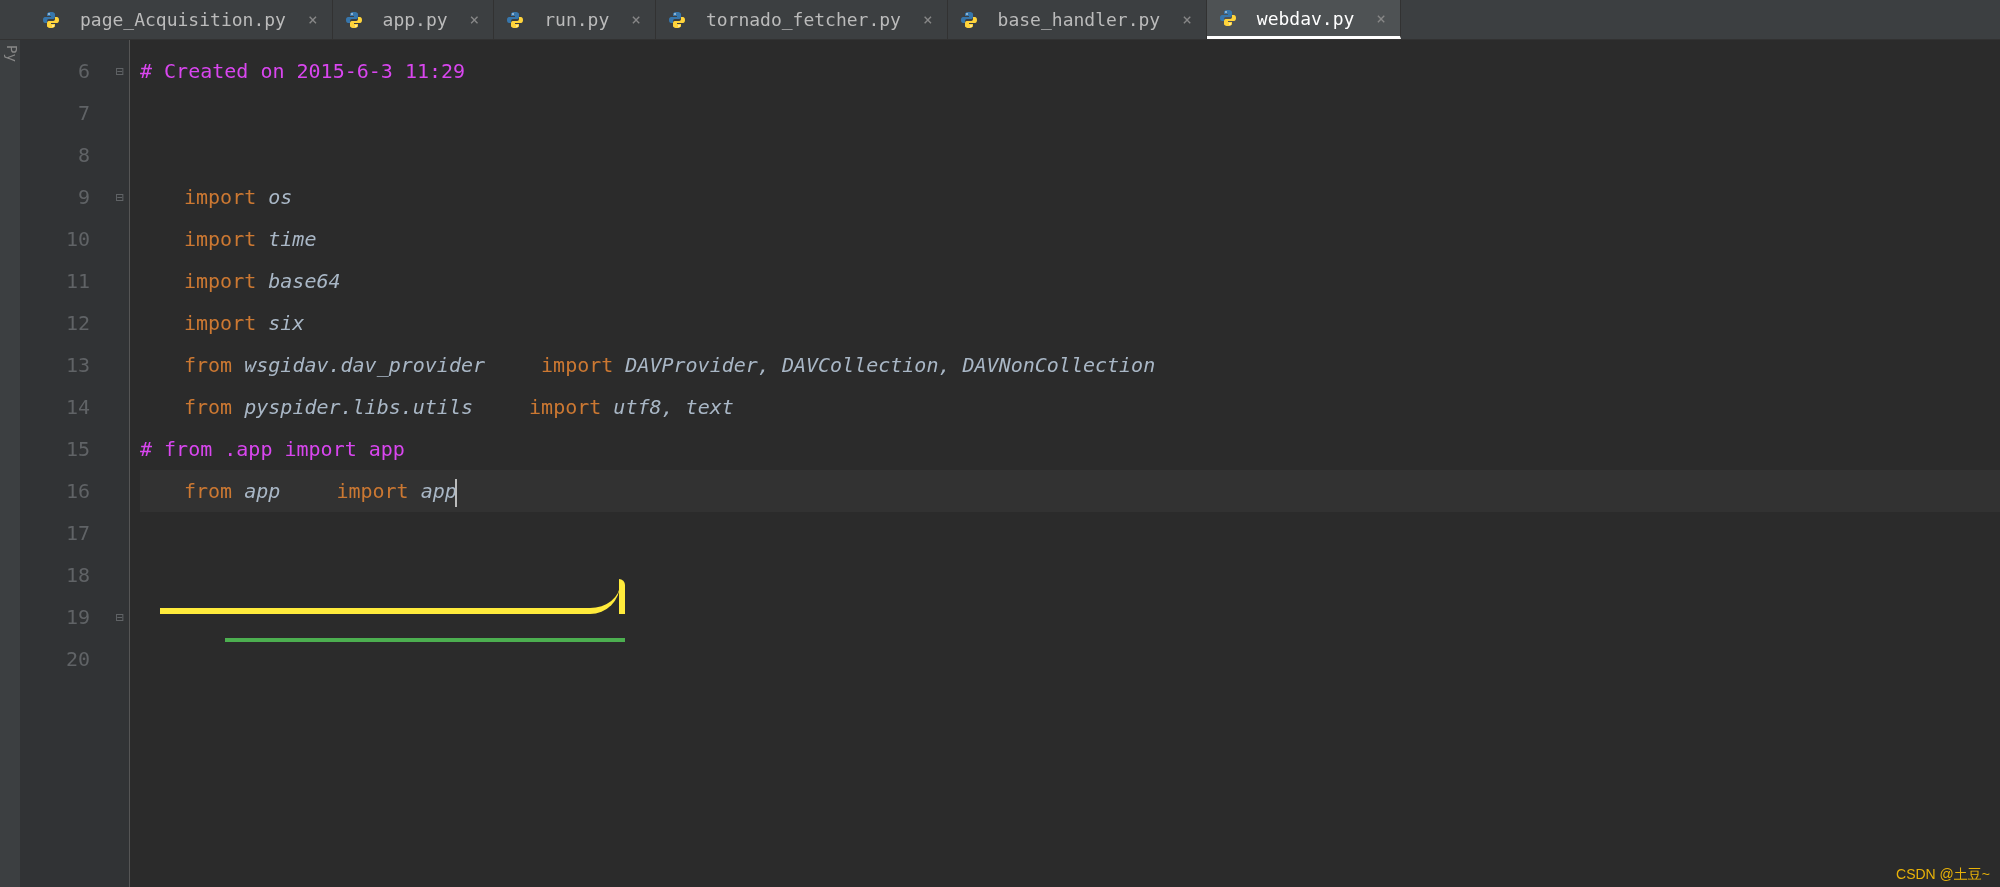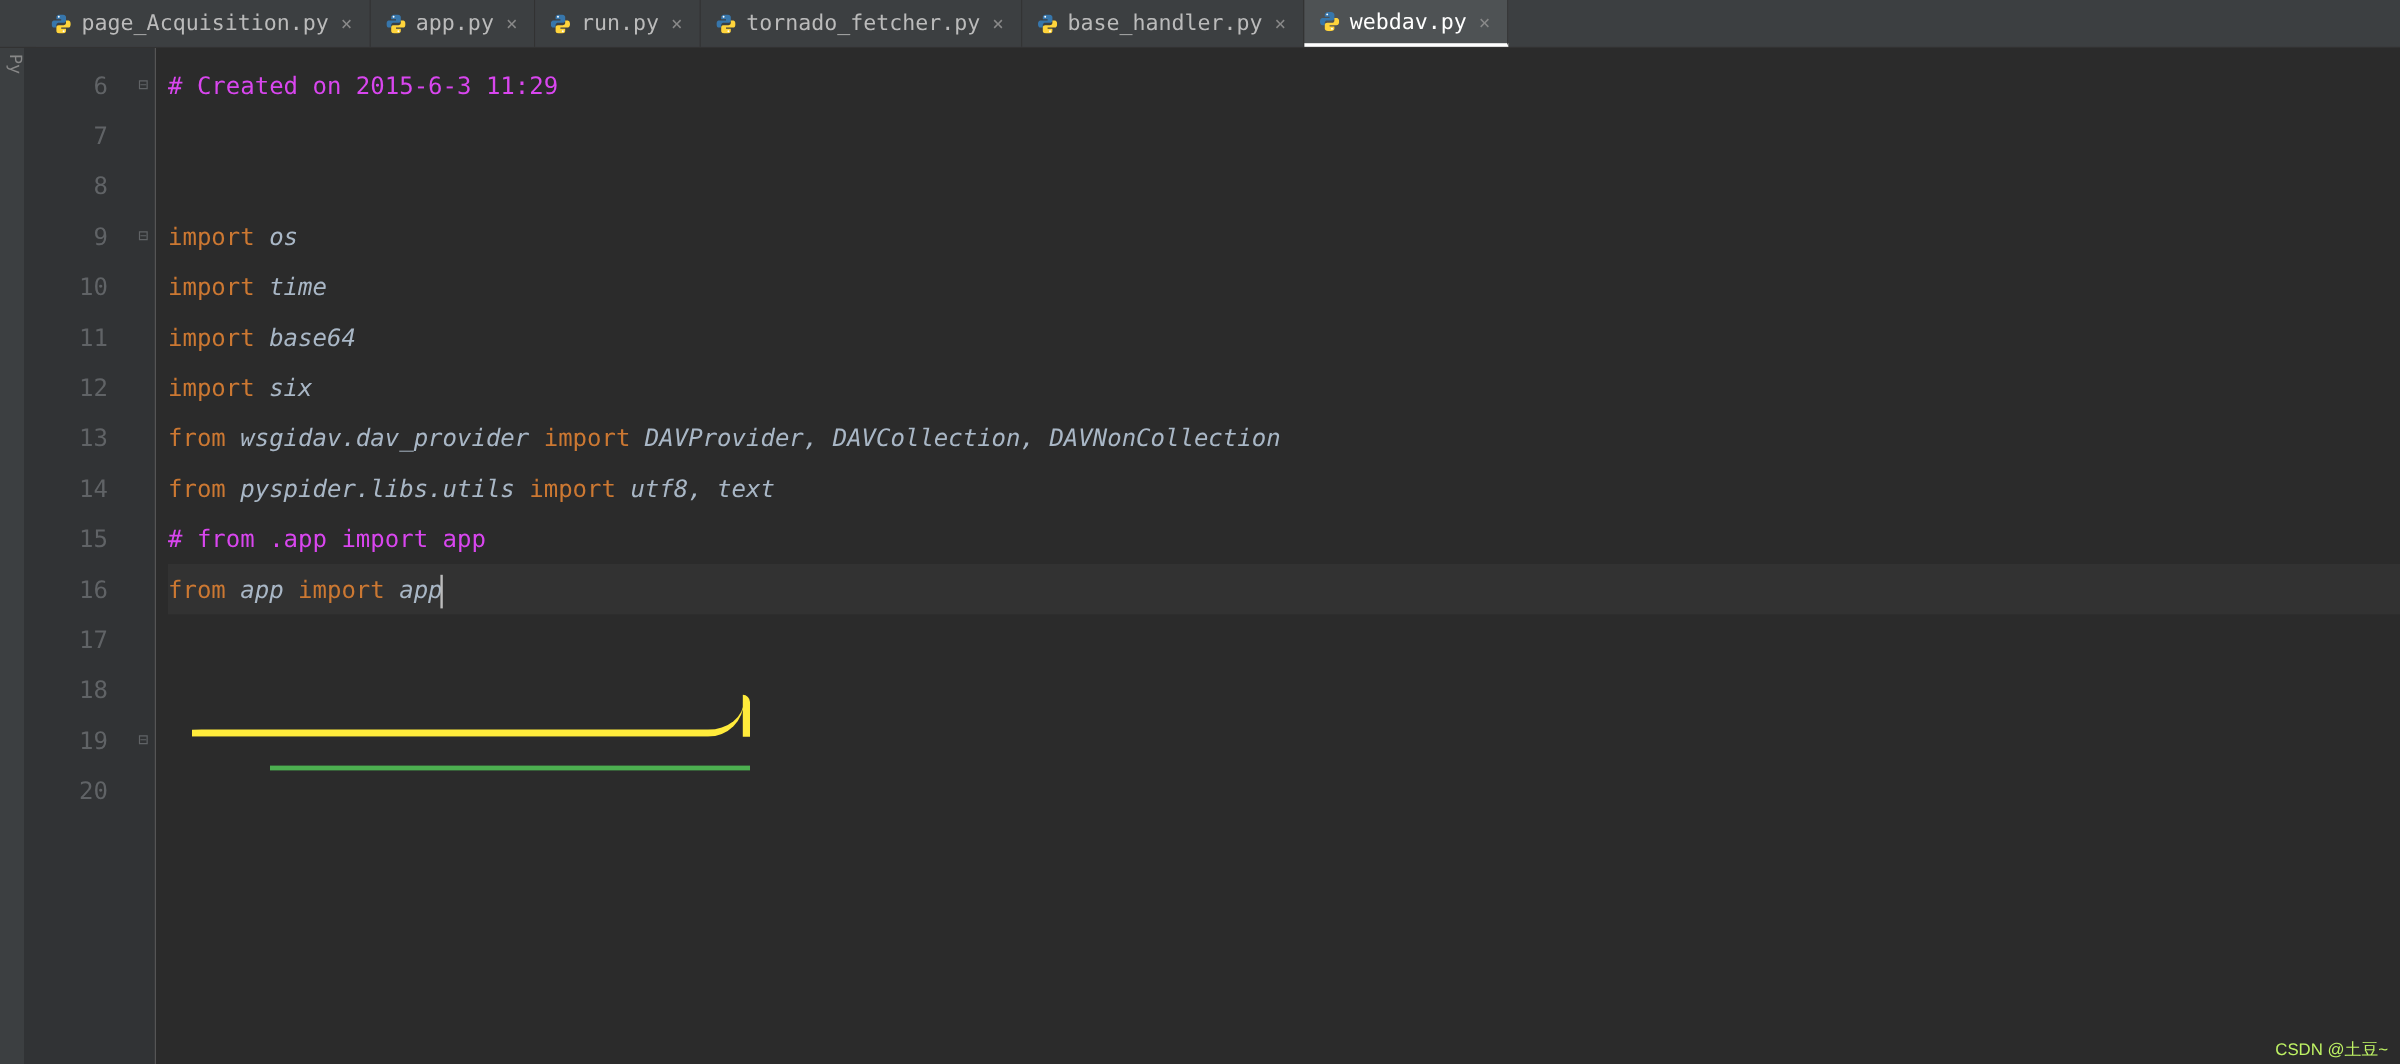--- a/index.html
+++ b/index.html
@@ -21,21 +21,21 @@
     }
     .tab {
       display: flex;
       align-items: center;
       padding: 0 12px;
       background: #3c3f41;
       border-right: 1px solid #323232;
       color: #bbbbbb;
       font-size: 18px;
       cursor: pointer;
-      gap: 8px;
+      gap: 20px;
     }
     .tab.active {
       background: #4e5254;
       border-bottom: 3px solid #ffffff;
       color: #ffffff;
     }
     .py-icon {
       width: 18px;
       height: 18px;
       display: inline-flex;
@@ -97,21 +97,21 @@
     }
     .line {
       height: 42px;
       line-height: 42px;
       color: #a9b7c6;
       white-space: pre;
     }
     .line.current {
       background: #323232;
     }
-    .kw { color: #cc7832; }
+    .kw { color: #cc7832; margin-left: 44px; }
     .cm { color: #d946ef; }
     .txt { color: #a9b7c6; font-style: italic; }
     .hl-yellow {
       position: absolute;
       border-bottom: 6px solid #ffeb3b;
       top: 544px;
       left: 30px;
       width: 460px;
       height: 30px;
       border-radius: 0 0 30px 0;
@@ -140,21 +140,21 @@
       width: 2px;
       height: 28px;
       background: #bbbbbb;
       vertical-align: middle;
       margin-left: -2px;
     }
     .watermark {
       position: absolute;
       bottom: 3px;
       right: 10px;
-      color: #bef264;
+      color: #eab308;
       font-size: 14px;
       font-family: sans-serif;
     }
   </style>
 </head>
 <body>
 
 <div class="tab-bar">
   <div class="tab">
     <span class="py-icon">

